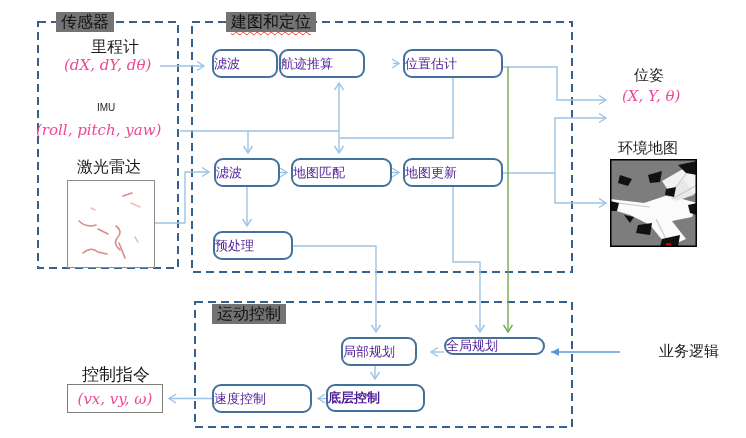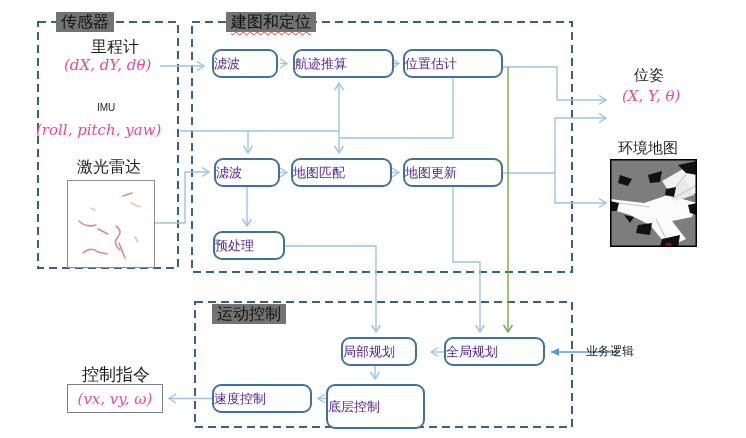--- a/index.html
+++ b/index.html
@@ -105,46 +105,46 @@
         <path d="M52,63 l6,15"></path>
         <path d="M68,57 l3,5" stroke="#ecc0c0"></path>
         <path d="M24,28 l4,2" stroke="#ecc0c0"></path>
       </g>
     </svg>
   </div>
 
   <div class="node" style="left:212px;top:49px;width:66px;height:29px;">
     <span>滤波</span>
   </div>
-  <div class="node" style="left:293px;top:49px;width:101px;height:29px;">
+  <div class="node" style="left:279px;top:49px;width:86px;height:29px;">
     <span>航迹推算</span>
   </div>
   <div class="node" style="left:403px;top:49px;width:100px;height:29px;">
     <span>位置估计</span>
   </div>
   <div class="node" style="left:214px;top:158px;width:66px;height:29px;">
     <span>滤波</span>
   </div>
   <div class="node" style="left:291px;top:158px;width:101px;height:29px;font-family:Liberation Serif, serif;">
     <span>地图匹配</span>
   </div>
   <div class="node" style="left:403px;top:158px;width:100px;height:29px;">
     <span>地图更新</span>
   </div>
-  <div class="node" style="left:213px;top:231px;width:72px;height:29px;">
+  <div class="node" style="left:213px;top:231px;width:80px;height:29px;">
     <span>预处理</span>
   </div>
 
   <div class="node" style="left:341px;top:337px;width:76px;height:29px;">
     <span>局部规划</span>
   </div>
-  <div class="node" style="left:444px;top:337px;width:101px;height:29px;">
+  <div class="node" style="left:444px;top:337px;width:101px;height:18px;">
     <span>全局规划</span>
   </div>
-  <div class="node" style="left:326px;top:384px;width:99px;height:45px;">
+  <div class="node" style="left:326px;top:384px;width:99px;height:28px;font-weight:bold;">
     <span>底层控制</span>
   </div>
   <div class="node" style="left:212px;top:384px;width:100px;height:29px;">
     <span>速度控制</span>
   </div>
 
   <div class="txt" style="left:634px;top:66px;font-size:15px;">位姿</div>
   <div class="txt math" style="left:622px;top:87px;">(X, Y, θ)</div>
 
   <div class="txt" style="left:618px;top:139px;font-size:15px;">环境地图</div>
@@ -177,15 +177,15 @@
       <rect x="56" y="84" width="5" height="3" fill="#c00000"></rect>
       <rect x="0.75" y="0.75" width="85.5" height="86.5" fill="none" stroke="#000" stroke-width="1.5"></rect>
     </svg>
   </div>
 
   <div class="txt" style="left:82px;top:364px;font-size:17px;">控制指令</div>
   <div class="cmd-box" style="left:67px;top:384px;width:96px;height:29px;">
     <span class="math">(vx, vy, ω)</span>
   </div>
 
-  <div class="txt" style="left:586px;top:344px;font-size:12px;">业务逻辑</div>
+  <div class="txt" style="left:659px;top:344px;font-size:15px;font-family:Liberation Mono, monospace;">业务逻辑</div>
 
 </div>
 
 </body></html>

